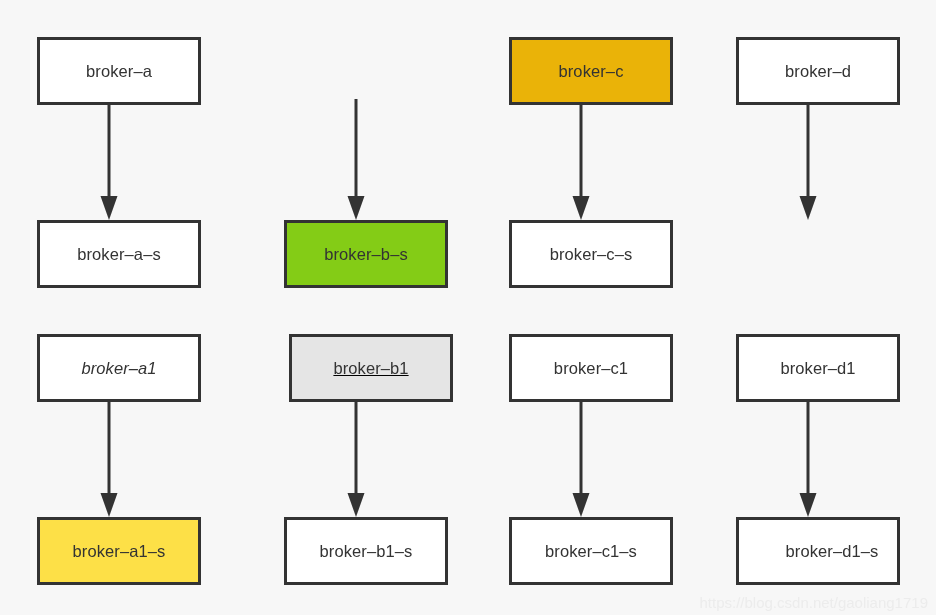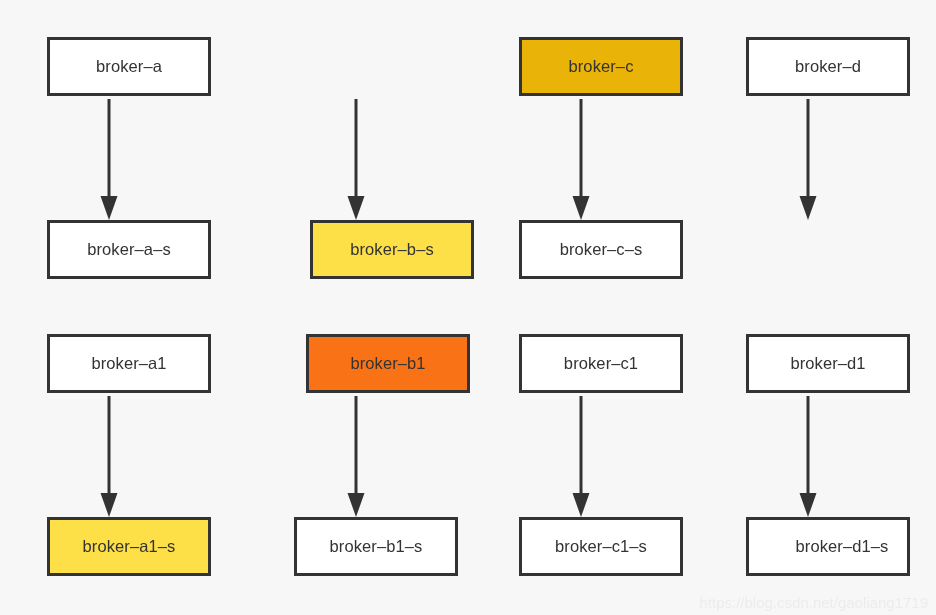--- a/index.html
+++ b/index.html
@@ -15,28 +15,27 @@
   }
   #diagram-canvas {
     position: relative;
     width: 936px;
     height: 615px;
     background: #f7f7f7;
   }
   .node-box {
     position: absolute;
     width: 164px;
-    height: 59px;
+    height: 68px;
     box-sizing: border-box;
     background: #ffffff;
     border: 3px solid #333333;
     display: flex;
     align-items: center;
     justify-content: center;
-    margin-left: 10px;
   }
   .node-label {
     font-family: "Liberation Sans", sans-serif;
     font-size: 16.5px;
     color: #333333;
     letter-spacing: 0.1px;
     white-space: nowrap;
     line-height: 1;
   }
   .connector {
@@ -116,30 +115,30 @@
     </div>
     <div class="node-box" style="left: 509px; top: 37px; background: #eab308; border-color: rgb(51, 51, 51);">
       <span class="node-label" style="color: rgb(51, 51, 51);">broker–c</span>
     </div>
     <div class="node-box" style="left: 736px; top: 37px; background: rgb(255, 255, 255); border-color: rgb(51, 51, 51);">
       <span class="node-label" style="color: rgb(51, 51, 51);">broker–d</span>
     </div>
     <div class="node-box" style="left: 37px; top: 220px; background: rgb(255, 255, 255); border-color: rgb(51, 51, 51);">
       <span class="node-label" style="color: rgb(51, 51, 51);">broker–a–s</span>
     </div>
-    <div class="node-box" style="left: 300px; top: 220px; background: #fde047; border-color: rgb(51, 51, 51);">
+    <div class="node-box" style="left: 284px; top: 220px; background: #84cc16; border-color: rgb(51, 51, 51);">
       <span class="node-label" style="color: rgb(51, 51, 51);">broker–b–s</span>
     </div>
     <div class="node-box" style="left: 509px; top: 220px; background: rgb(255, 255, 255); border-color: rgb(51, 51, 51);">
       <span class="node-label" style="color: rgb(51, 51, 51);">broker–c–s</span>
     </div>
-    <div class="node-box" style="left: 37px; top: 334px; background: rgb(255, 255, 255); border-color: rgb(51, 51, 51);">
+    <div class="node-box" style="left: 37px; top: 334px; background: rgb(255, 255, 255); border-color: rgb(51, 51, 51); font-style: italic;">
       <span class="node-label" style="color: rgb(51, 51, 51);">broker–a1</span>
     </div>
-    <div class="node-box" style="left: 296px; top: 334px; background: #f97316; border-color: rgb(51, 51, 51);">
+    <div class="node-box" style="left: 289px; top: 334px; background: #e5e5e5; border-color: rgb(51, 51, 51); text-decoration: underline;">
       <span class="node-label" style="color: rgb(51, 51, 51);">broker–b1</span>
     </div>
     <div class="node-box" style="left: 509px; top: 334px; background: rgb(255, 255, 255); border-color: rgb(51, 51, 51);">
       <span class="node-label" style="color: rgb(51, 51, 51);">broker–c1</span>
     </div>
     <div class="node-box" style="left: 736px; top: 334px; background: rgb(255, 255, 255); border-color: rgb(51, 51, 51);">
       <span class="node-label" style="color: rgb(51, 51, 51);">broker–d1</span>
     </div>
     <div class="node-box" style="left: 37px; top: 517px; background: #fde047; border-color: rgb(51, 51, 51);">
       <span class="node-label" style="color: rgb(51, 51, 51);">broker–a1–s</span>

